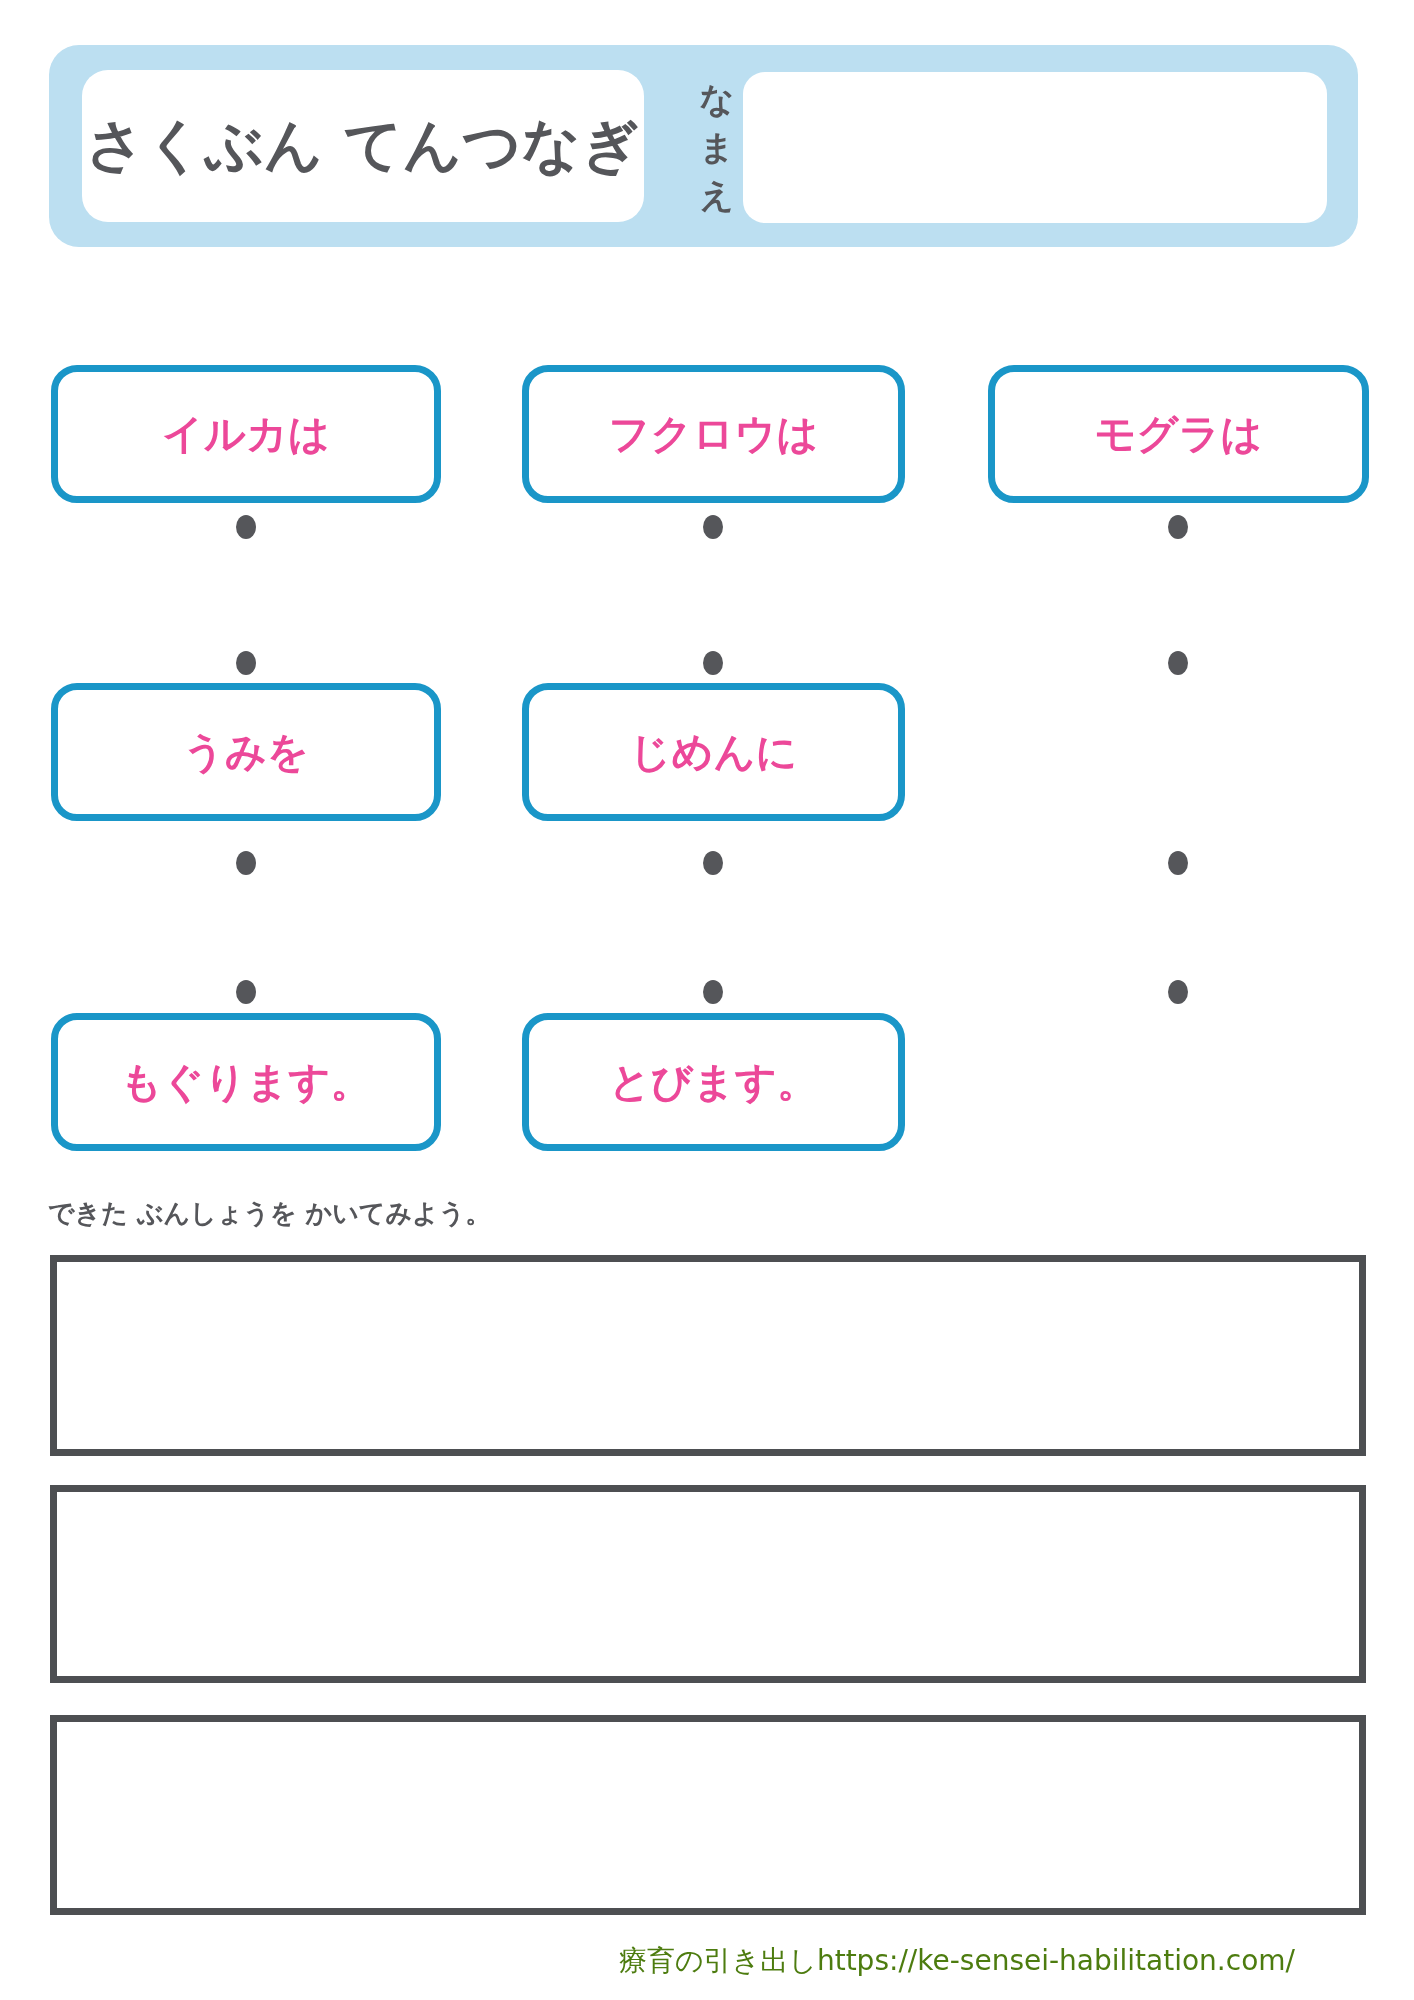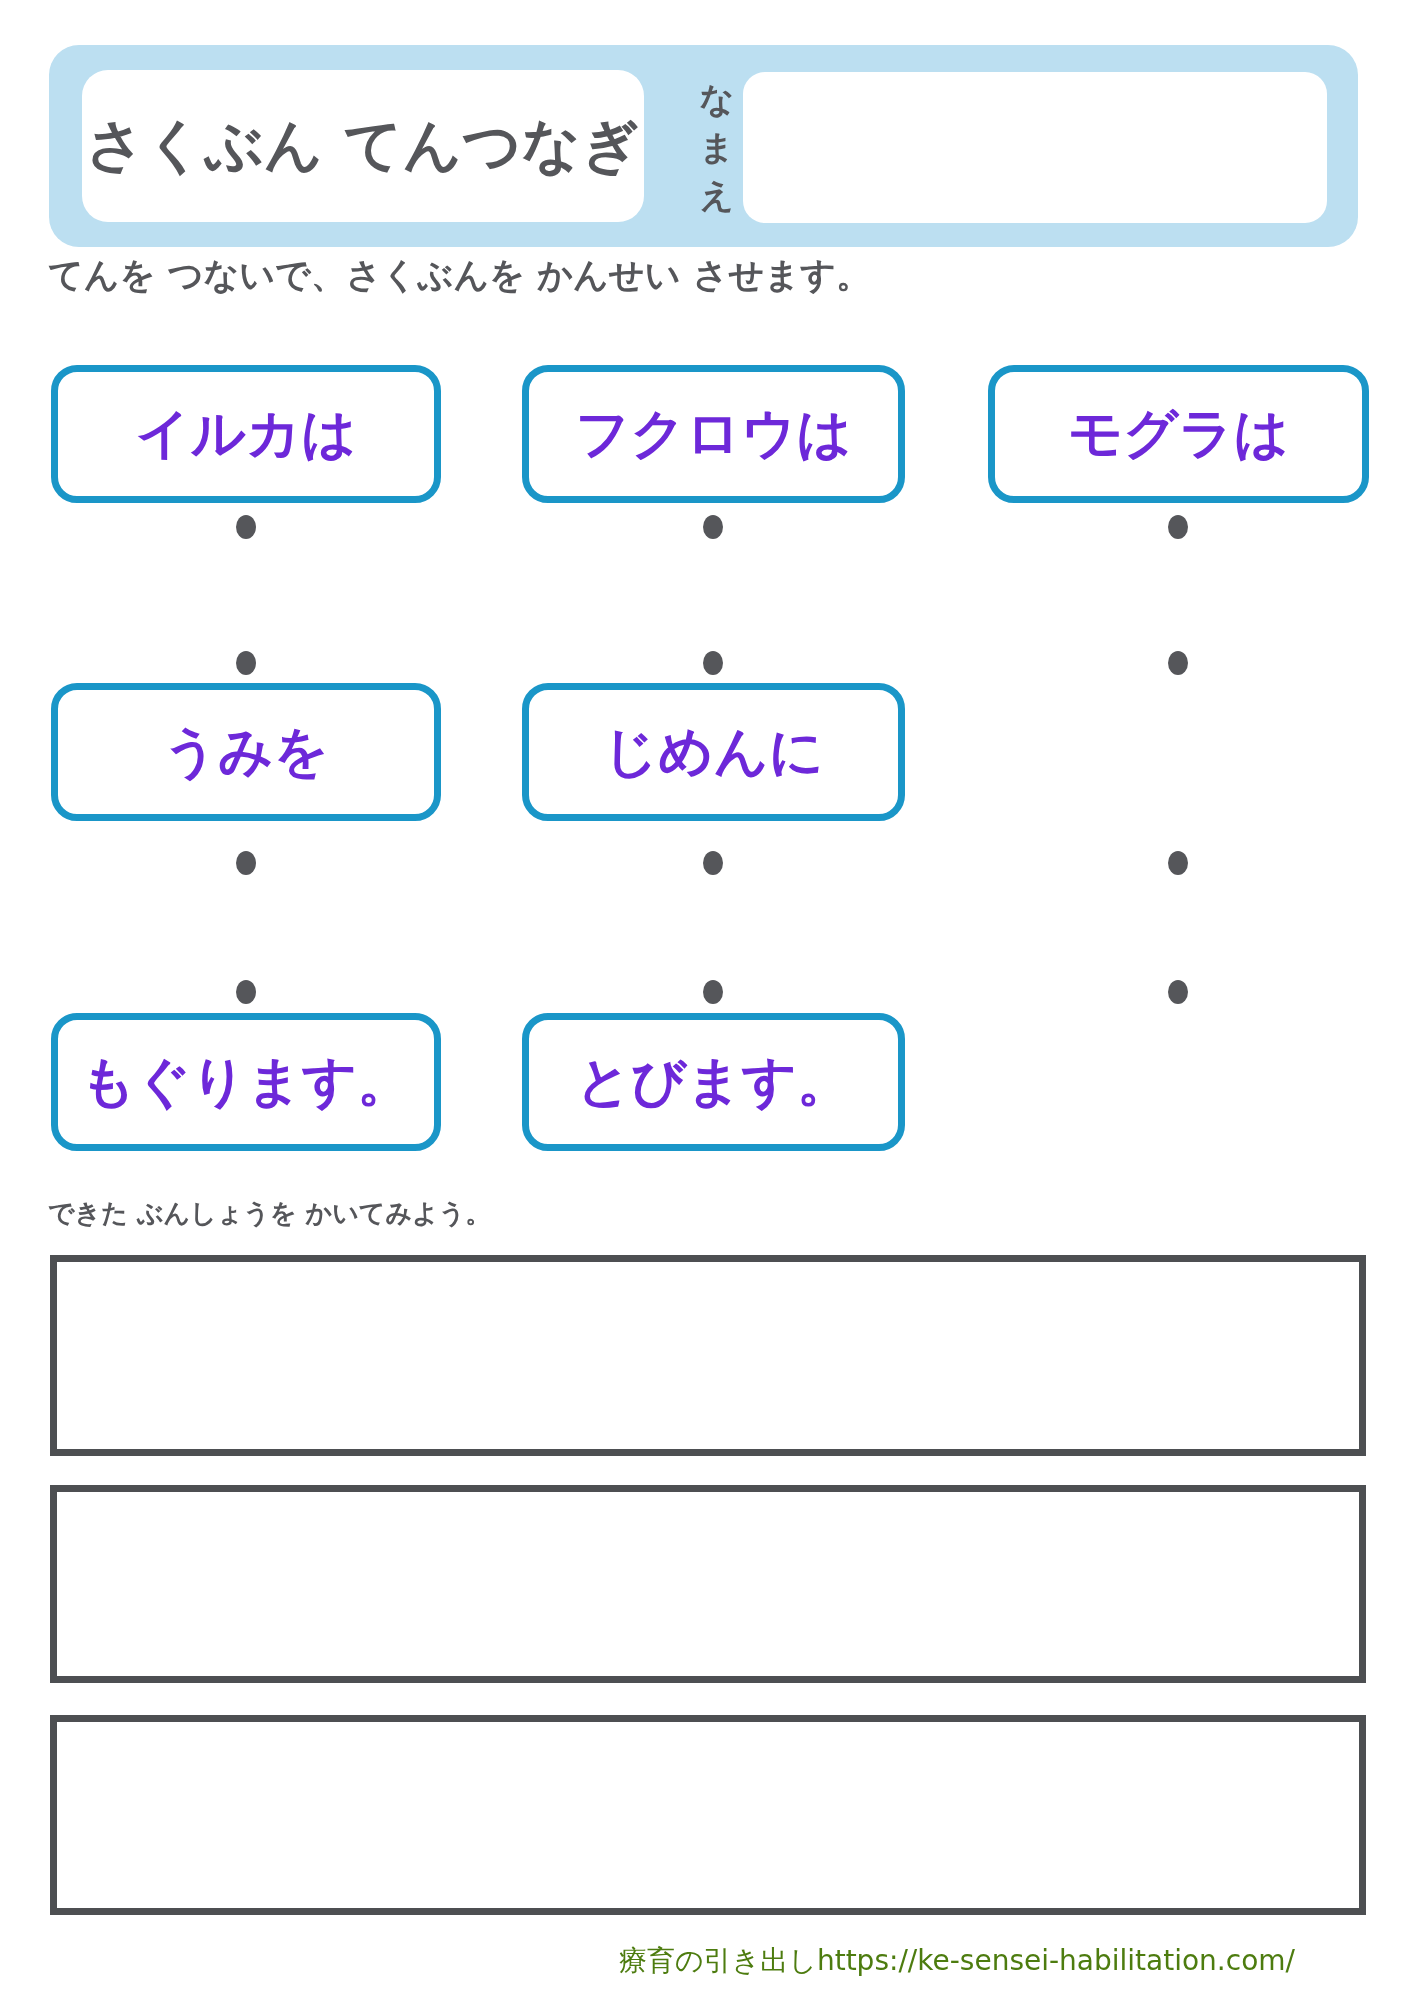--- a/index.html
+++ b/index.html
@@ -69,23 +69,23 @@
   
   .word-box {
     position: absolute;
     height: 138px;
     border: 7px solid #1a96c8;
     border-radius: 26px;
     background: #ffffff;
     display: flex; align-items: center; justify-content: center;
   }
   .word-box span {
-    font-size: 54px;
-    font-weight: bold;
-    color: #6d28d9;
+    font-size: 41px;
+    font-weight: bold;
+    color: #ec4899;
     white-space: nowrap;
   }
   .col1 { left: 51px;  width: 390px; }
   .col2 { left: 522px; width: 383px; }
   .col3 { left: 988px; width: 381px; }
   .row1 { top: 365px; }
   .row2 { top: 683px; }
   .row3 { top: 1013px; }
 
   
@@ -143,21 +143,20 @@
       <div class="title-text">さくぶん てんつなぎ</div>
     </div>
     <div class="name-label">
       <span>な</span>
       <span>ま</span>
       <span>え</span>
     </div>
     <div class="name-box"></div>
   </div>
 
-  <div class="instruction">てんを つないで、さくぶんを かんせい させます。</div>
 
   <div class="word-box col1 row1">
     <span>イルカは</span>
   </div>
   <div class="word-box col3 row1">
     <span>モグラは</span>
   </div>
   <div class="word-box col2 row1">
     <span>フクロウは</span>
   </div>

